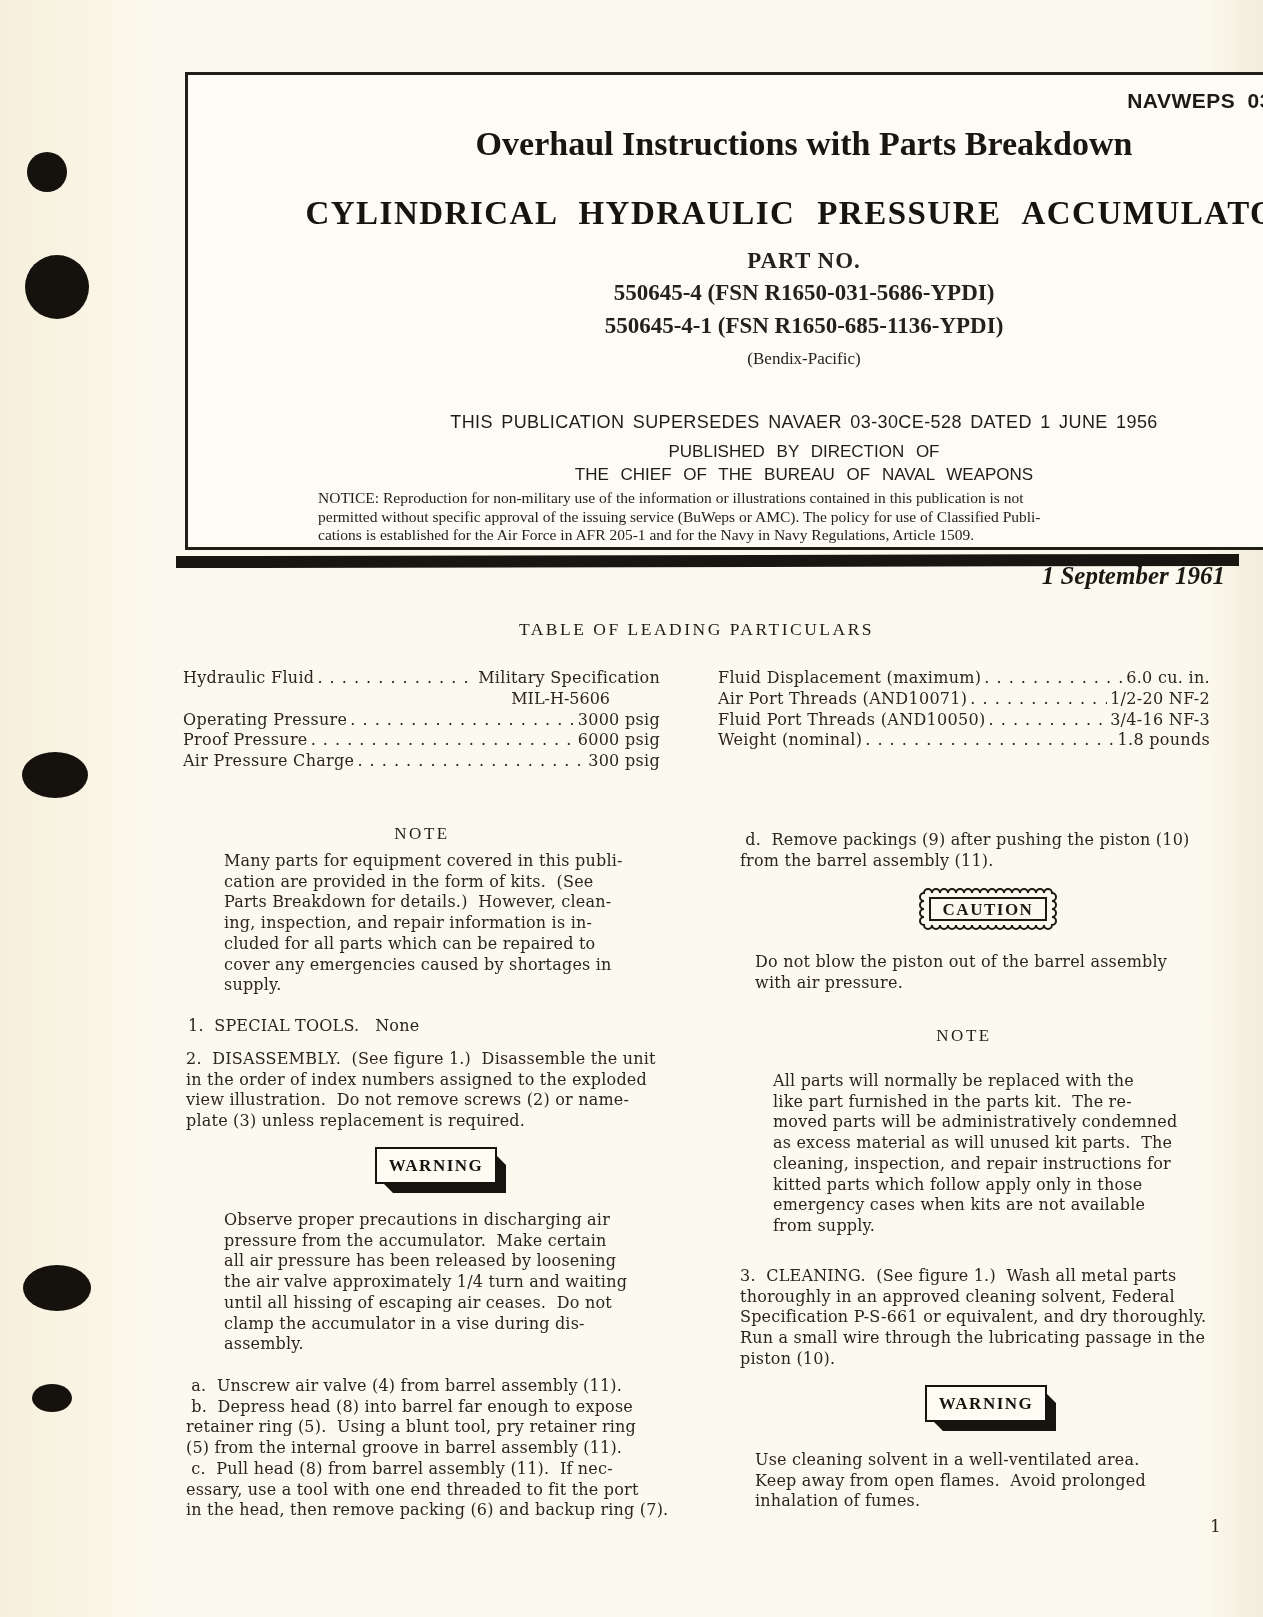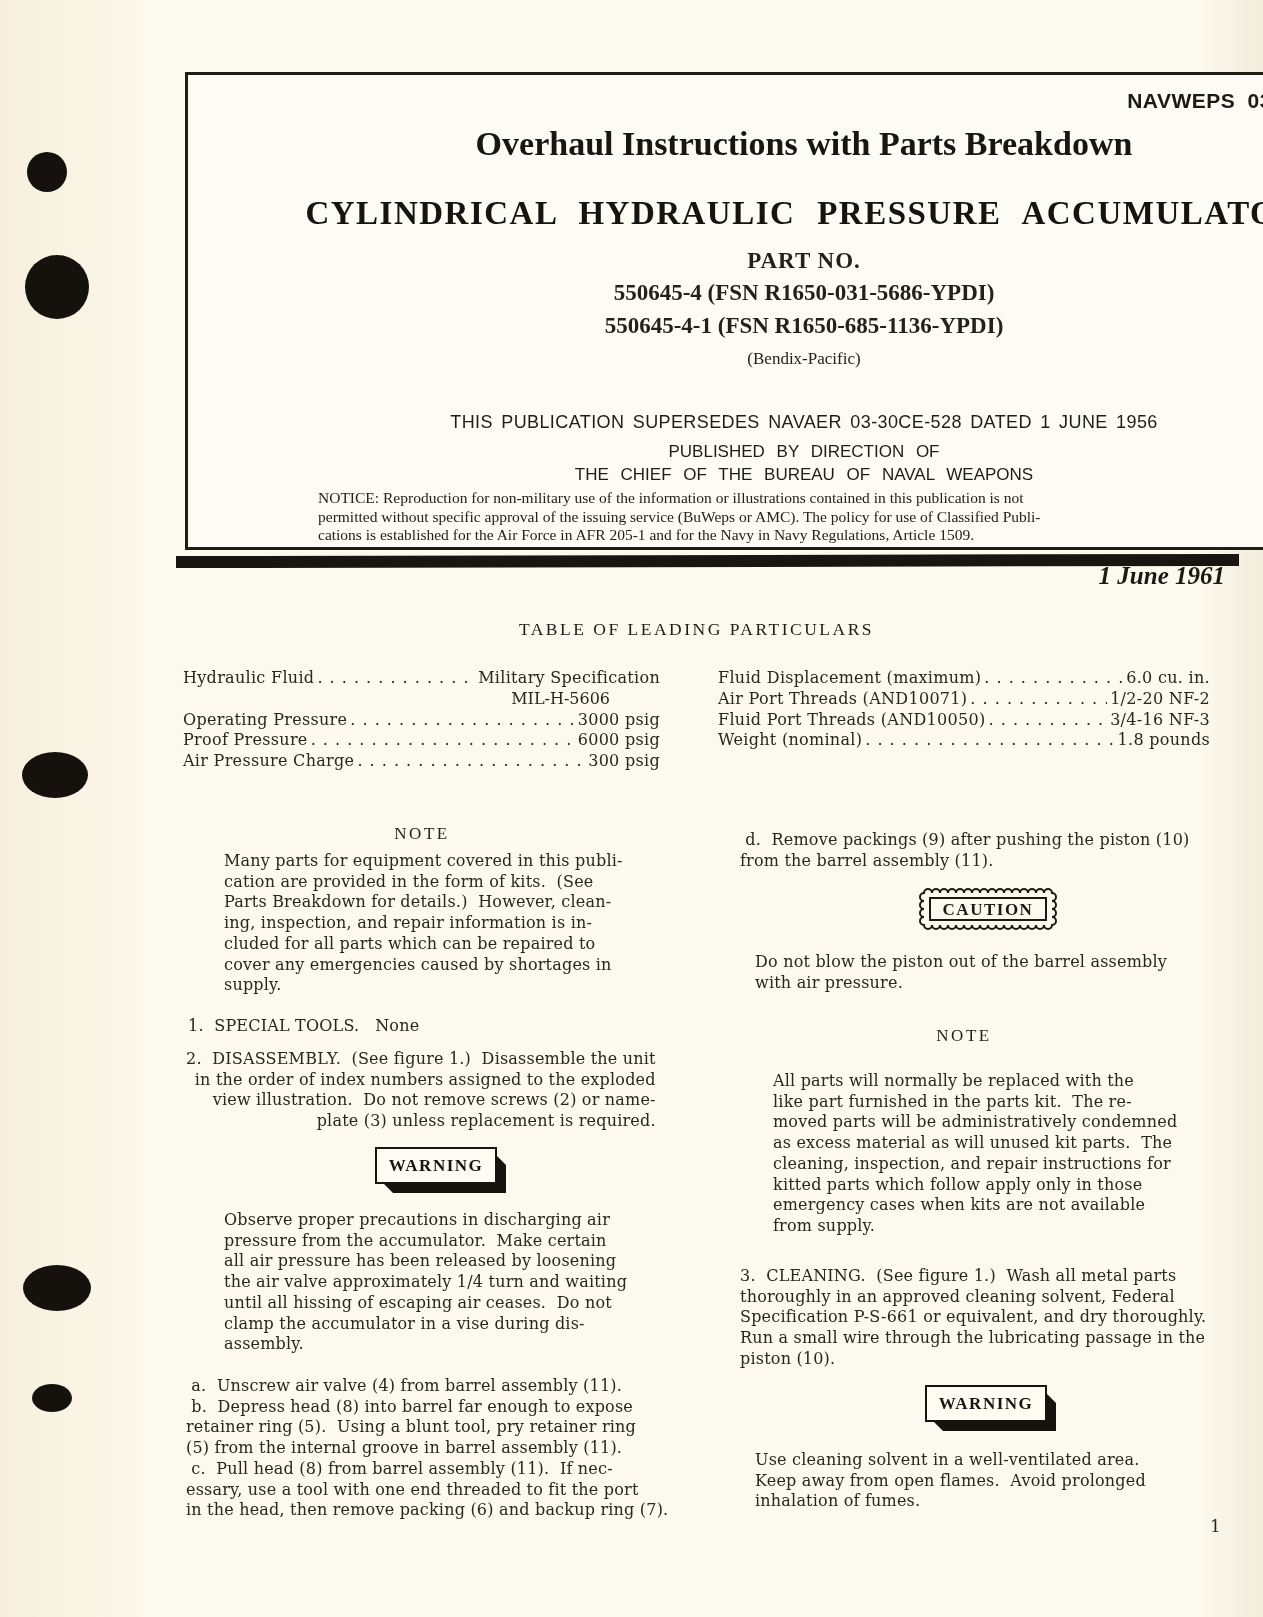--- a/index.html
+++ b/index.html
@@ -76,21 +76,21 @@
     <div class="abs hcenter" id="hdr-pn2">550645-4-1 (FSN R1650-685-1136-YPDI)</div>
     <div class="abs hcenter" id="hdr-mfr">(Bendix-Pacific)</div>
     <div class="abs hcenter" id="hdr-sup">THIS PUBLICATION SUPERSEDES NAVAER 03-30CE-528 DATED 1 JUNE 1956</div>
     <div class="abs hcenter" id="hdr-pub1">PUBLISHED BY DIRECTION OF</div>
     <div class="abs hcenter" id="hdr-pub2">THE CHIEF OF THE BUREAU OF NAVAL WEAPONS</div>
     <div class="abs" id="hdr-notice">NOTICE: Reproduction for non-military use of the information or illustrations contained in this publication is not
 permitted without specific approval of the issuing service (BuWeps or AMC). The policy for use of Classified Publi-
 cations is established for the Air Force in AFR 205-1 and for the Navy in Navy Regulations, Article 1509.</div>
   </div>
   <div class="abs" id="hdr-bar"></div>
-  <div class="abs" id="issue-date">1 June 1961</div>
+  <div class="abs" id="issue-date">1 September 1961</div>
 
   <div class="abs" id="part-title">TABLE OF LEADING PARTICULARS</div>
 
   <div class="pcol" style="left:183px;width:477px;">
     <div class="prow">
       <span class="lbl">Hydraulic Fluid</span>
         <span class="dots"></span>
         <span class="val">Military Specification</span>
     </div>
     <div class="prow2" style="padding-right:50px;text-align:right;">MIL-H-5606</div>
@@ -136,21 +136,21 @@
 
   <div class="noteh" style="left:183px;top:824px;width:478px;">NOTE</div>
   <div class="mltext" style="left:224px;top:851px;">Many parts for equipment covered in this publi-
 cation are provided in the form of kits.  (See
 Parts Breakdown for details.)  However, clean-
 ing, inspection, and repair information is in-
 cluded for all parts which can be repaired to
 cover any emergencies caused by shortages in
 supply.</div>
   <div class="mltext" style="left:188px;top:1016px;">1.  SPECIAL TOOLS.   None</div>
-  <div class="mltext" style="left:186px;top:1049px;text-align:right;">2.  DISASSEMBLY.  (See figure 1.)  Disassemble the unit
+  <div class="mltext" style="left:186px;top:1049px;">2.  DISASSEMBLY.  (See figure 1.)  Disassemble the unit
 in the order of index numbers assigned to the exploded
 view illustration.  Do not remove screws (2) or name-
 plate (3) unless replacement is required.</div>
 
   <div class="warnbox" style="left:375px;top:1147px;">
     <div class="wshadow"></div>
     <div class="wface">WARNING</div>
   </div>
   <div class="mltext" style="left:224px;top:1210px;">Observe proper precautions in discharging air
 pressure from the accumulator.  Make certain

